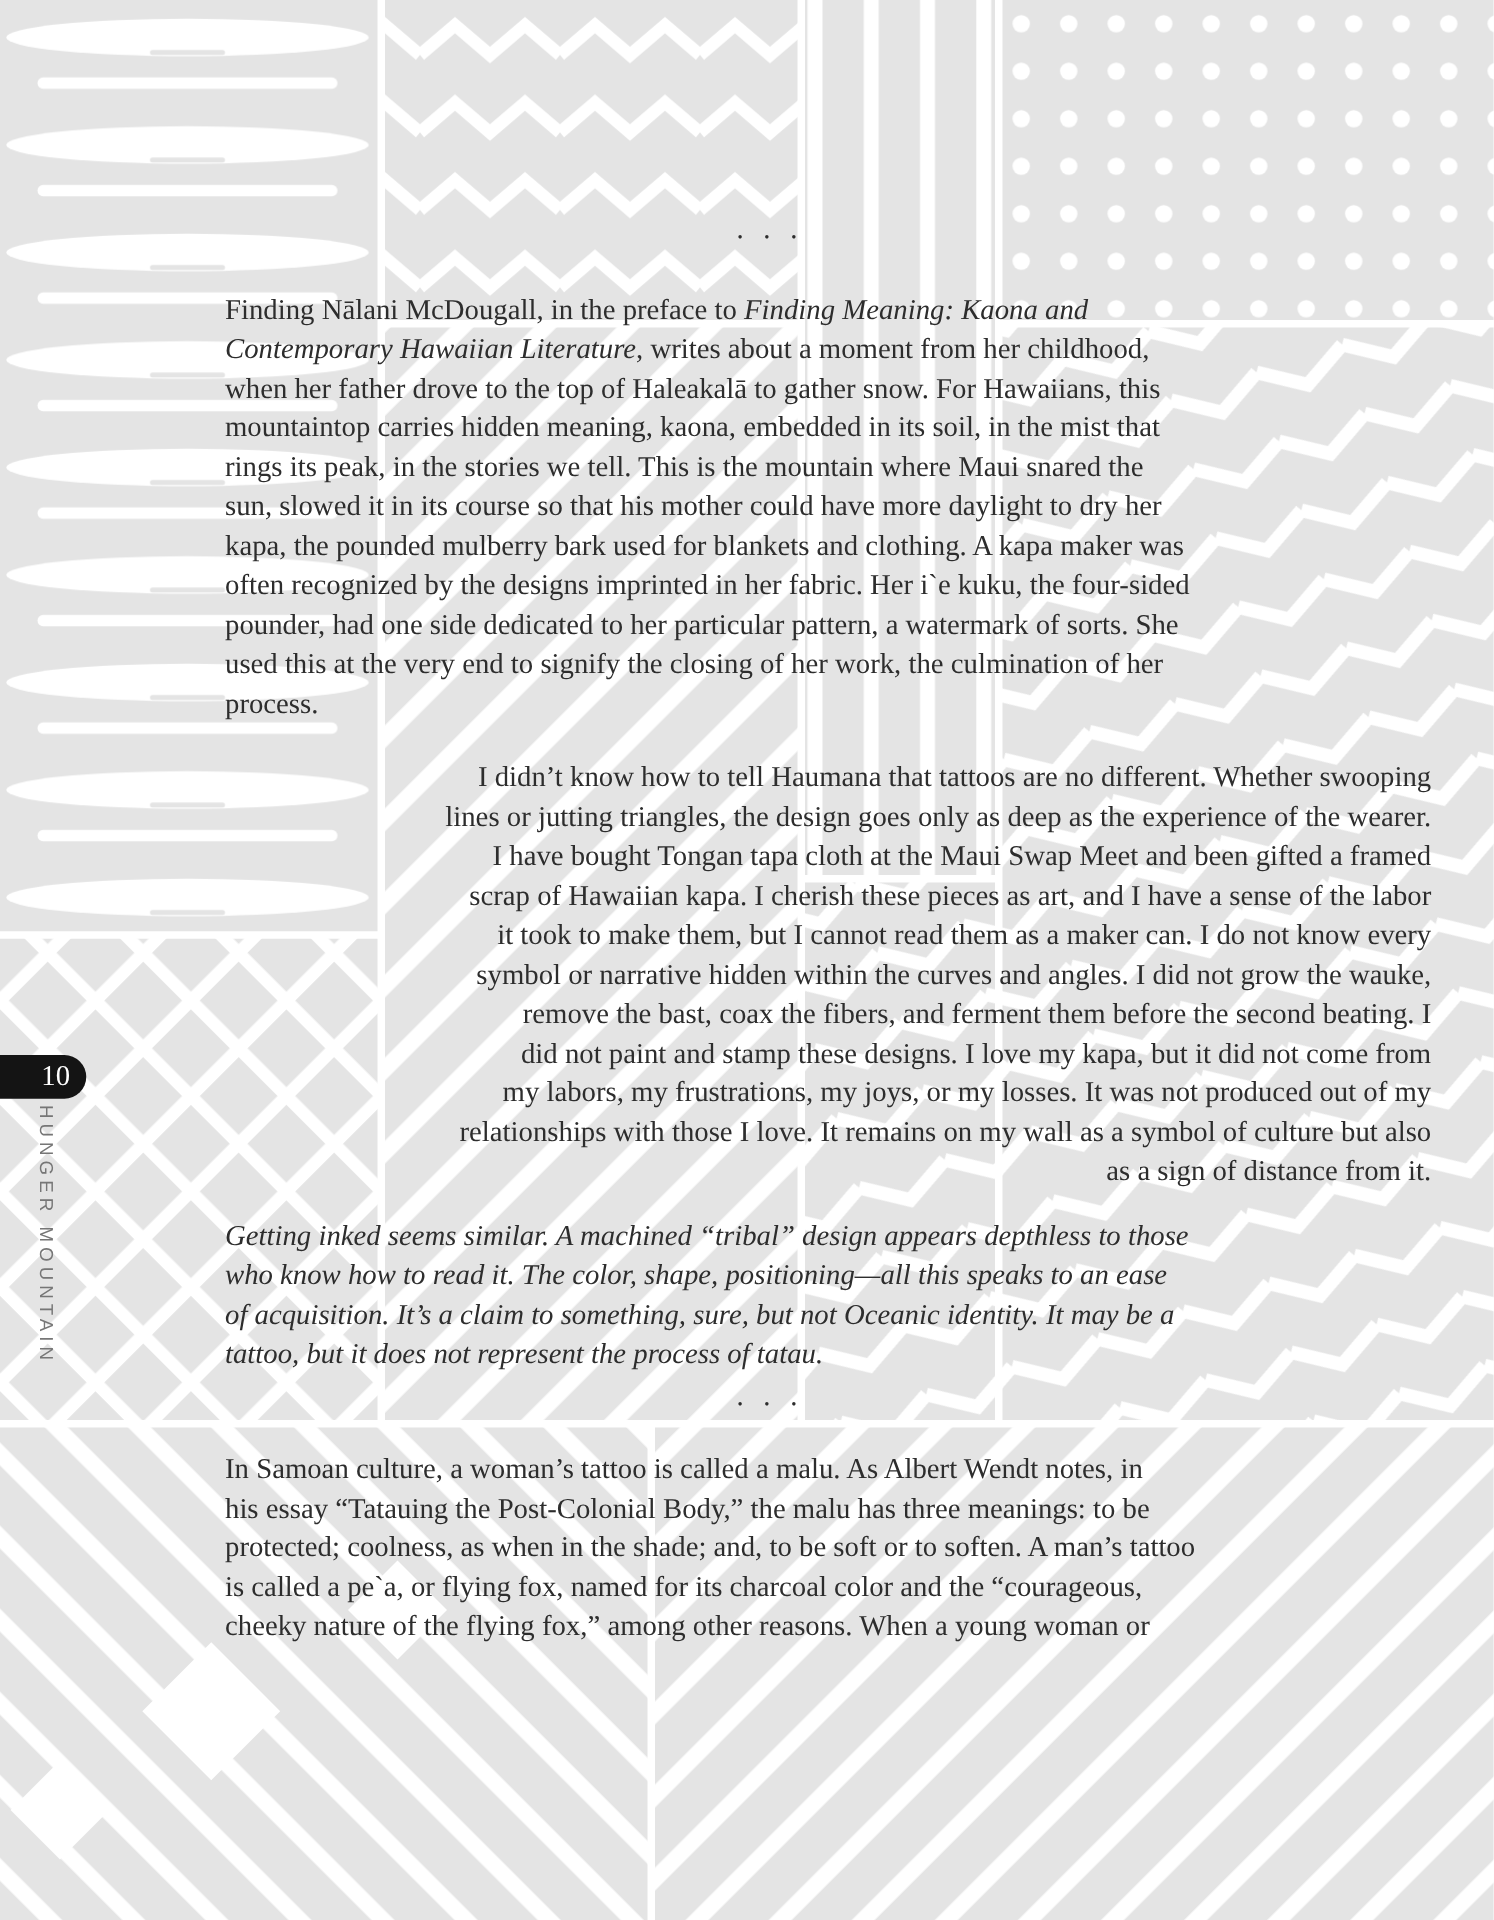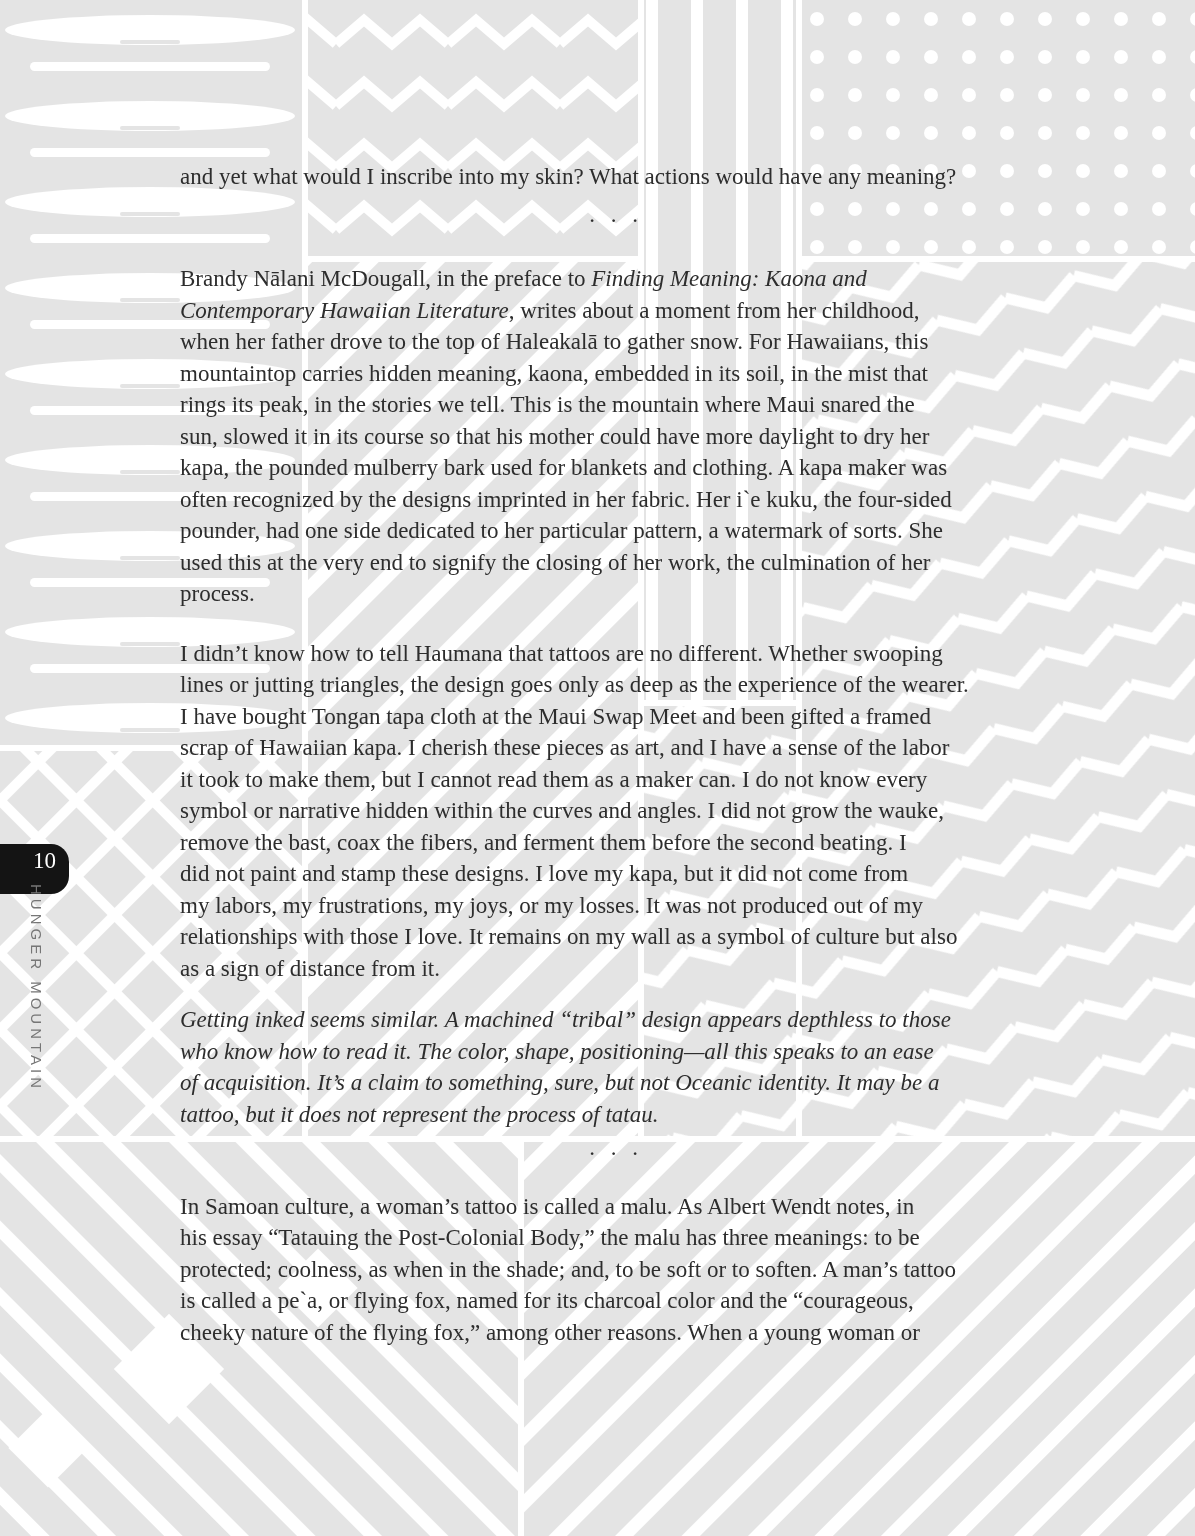--- a/index.html
+++ b/index.html
@@ -17,35 +17,35 @@
   
   .essay {
     position: absolute; left: 180px; top: 161px; width: 965px;
     z-index: 2;
     color: #2d2d2d;
     font-size: 23px;
     line-height: 31.5px;
   }
   .essay p { margin: 0; white-space: pre-line; }
   .p2 { margin-bottom: 28px !important; }
-  .p3 { margin-bottom: 20px !important; }
+  .p3 { margin-bottom: 20px !important; text-align: right; }
   .p4 { margin-bottom: 2px !important; font-style: italic; }
   .it { font-style: italic; }
   .sep {
     width: 872px; text-align: center;
     letter-spacing: 5px; line-height: 31.5px;
     color: #2d2d2d;
   }
   .sep1 { margin: 6px 0 33px; }
   .sep2 { margin: 0 0 27px; }
 
   
   .tab {
     position: absolute; left: 0; top: 844px;
-    width: 69px; height: 50px; z-index: 3;
+    width: 69px; height: 35px; z-index: 3;
     background: #141414;
     border-radius: 0 18px 18px 0;
     color: #ffffff;
     font-size: 23px; line-height: 34px;
     text-align: right; padding-right: 13px;
     box-sizing: border-box;
   }
 
   
   .journal {
@@ -120,23 +120,22 @@
     <rect x="802" y="262" width="393" height="874" fill="url(#pChev)"></rect>
 
     <rect x="524" y="1142" width="671" height="394" fill="url(#pDiag2)"></rect>
 
     <rect x="130" y="1330" width="78" height="78" fill="#ffffff" transform="rotate(45 169 1369)"></rect>
     <rect x="290" y="1260" width="56" height="56" fill="#ffffff" transform="rotate(45 318 1288)"></rect>
     <rect x="20" y="1420" width="56" height="56" fill="#ffffff" transform="rotate(45 48 1448)"></rect>
   </svg>
 
   <div class="essay">
-    <p class="p1">and yet what would I inscribe into my skin? What actions would have any meaning?</p>
     <div class="sep sep1">. . .</div>
-    <p class="p2"><span>Brandy Nālani McDougall, in the preface to </span><span class="it">Finding Meaning: Kaona and
+    <p class="p2"><span>Finding Nālani McDougall, in the preface to </span><span class="it">Finding Meaning: Kaona and
 Contemporary Hawaiian Literature</span><span>, writes about a moment from her childhood,
 when her father drove to the top of Haleakalā to gather snow. For Hawaiians, this
 mountaintop carries hidden meaning, kaona, embedded in its soil, in the mist that
 rings its peak, in the stories we tell. This is the mountain where Maui snared the
 sun, slowed it in its course so that his mother could have more daylight to dry her
 kapa, the pounded mulberry bark used for blankets and clothing. A kapa maker was
 often recognized by the designs imprinted in her fabric. Her i`e kuku, the four-sided
 pounder, had one side dedicated to her particular pattern, a watermark of sorts. She
 used this at the very end to signify the closing of her work, the culmination of her
 process.</span></p>

